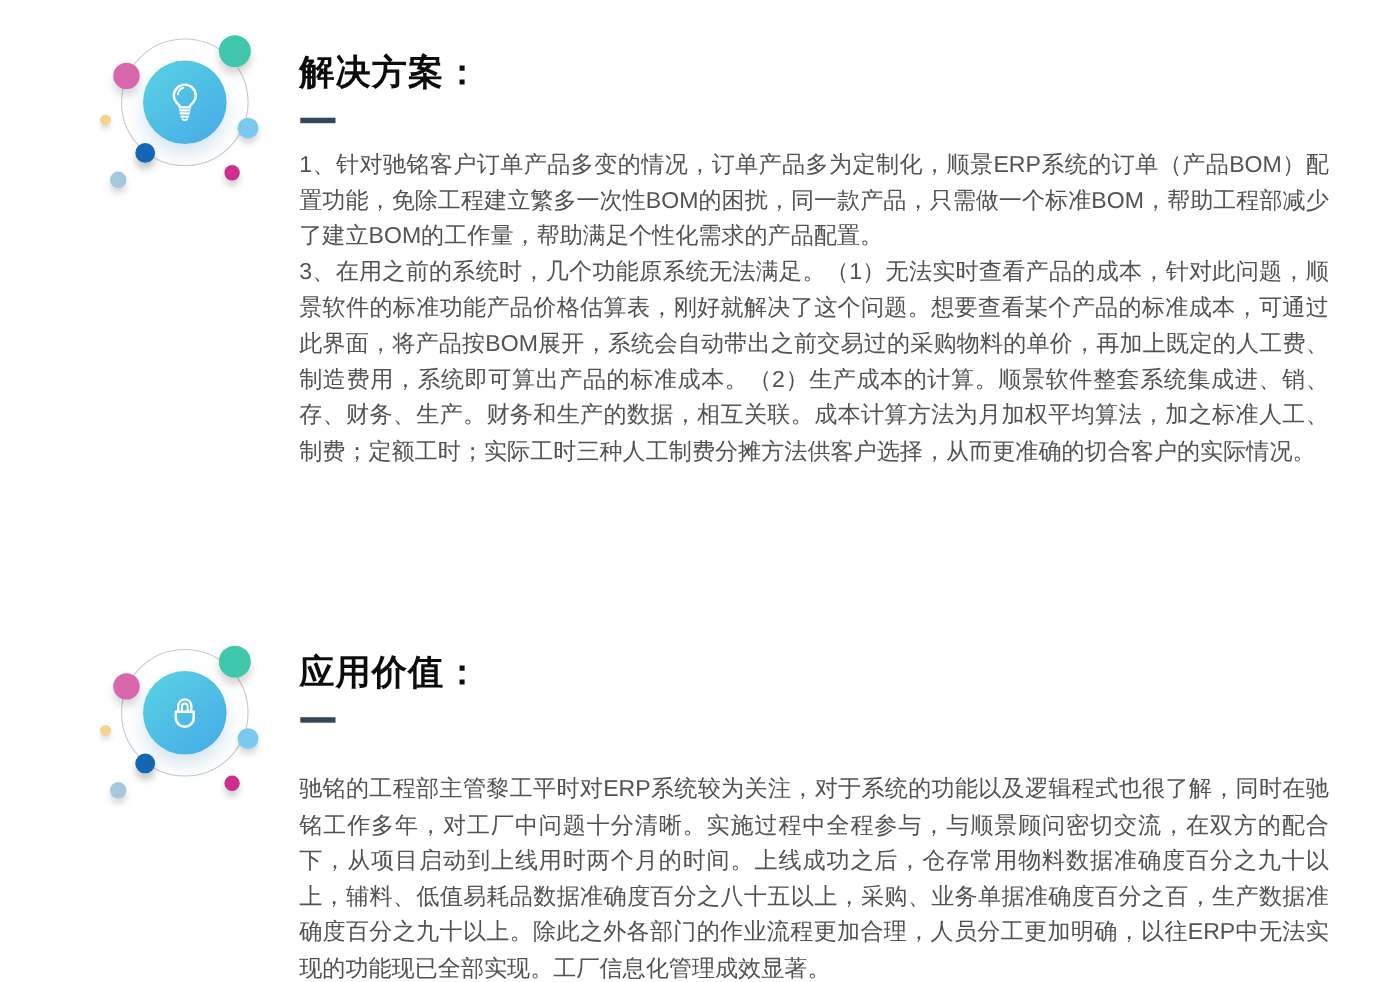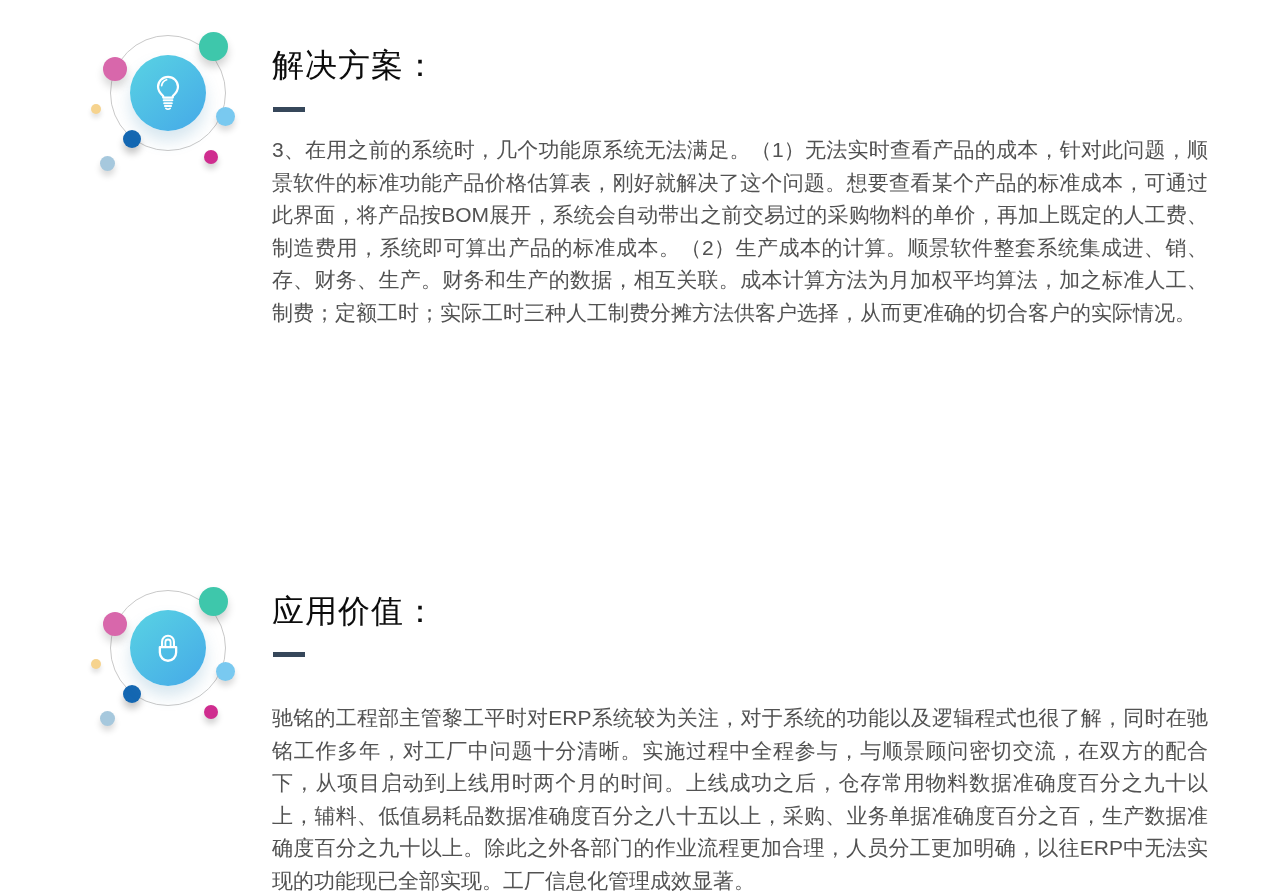--- a/index.html
+++ b/index.html
@@ -24,21 +24,21 @@
   .dot-pink    { left:18px;  top:32px;  width:24px; height:24px; background:#d867ab; box-shadow:0 6px 8px rgba(0,0,0,.16); }
   .dot-yellow  { left:6px;   top:79px;  width:10px; height:10px; background:#f6d38e; box-shadow:0 4px 5px rgba(0,0,0,.12); }
   .dot-navy    { left:38px;  top:105px; width:18px; height:18px; background:#1467b2; box-shadow:0 6px 7px rgba(0,0,0,.22); }
   .dot-sky     { left:131px; top:82px;  width:19px; height:19px; background:#79c9f0; box-shadow:0 5px 6px rgba(0,0,0,.15); }
   .dot-magenta { left:119px; top:125px; width:14px; height:14px; background:#cf2d8f; box-shadow:0 5px 6px rgba(0,0,0,.18); }
   .dot-steel   { left:15px;  top:131px; width:15px; height:15px; background:#a6c8dd; box-shadow:0 5px 6px rgba(0,0,0,.15); }
 
   
   .heading {
     position:absolute; left:272px;
-    font-size:32px; line-height:1.2; font-weight:400; color:#0c0c0c;
+    font-size:32px; line-height:1.2; font-weight:700; color:#0c0c0c;
     letter-spacing:1px; white-space:nowrap;
   }
   .dash {
     position:absolute; left:273px; width:32px; height:5px; background:#36475a;
   }
   .body-text {
     position:absolute; left:272px; width:936px;
     font-size:21px; line-height:32.6px; color:#525252;
     text-align:justify; text-justify:inter-ideograph;
   }
@@ -71,20 +71,21 @@
           <path d="M20.8 37.6 h6.4" stroke="#ffffff" stroke-width="2.1" stroke-linecap="round"></path>
           <path d="M21.8 40 a3.1 3.1 0 0 0 4.4 0" stroke="#ffffff" stroke-width="1.8" stroke-linecap="round"></path>
         </svg>
       </div>
     </div>
 
     <h2 class="heading" style="top:46px;">解决方案：</h2>
     <div class="dash" style="top:107px;"></div>
 
     <div class="body-text" style="top:134px;">
+      <p>1、针对驰铭客户订单产品多变的情况，订单产品多为定制化，顺景ERP系统的订单（产品BOM）配置功能，免除工程建立繁多一次性BOM的困扰，同一款产品，只需做一个标准BOM，帮助工程部减少了建立BOM的工作量，帮助满足个性化需求的产品配置。</p>
       <p>3、在用之前的系统时，几个功能原系统无法满足。（1）无法实时查看产品的成本，针对此问题，顺景软件的标准功能产品价格估算表，刚好就解决了这个问题。想要查看某个产品的标准成本，可通过此界面，将产品按BOM展开，系统会自动带出之前交易过的采购物料的单价，再加上既定的人工费、制造费用，系统即可算出产品的标准成本。（2）生产成本的计算。顺景软件整套系统集成进、销、存、财务、生产。财务和生产的数据，相互关联。成本计算方法为月加权平均算法，加之标准人工、制费；定额工时；实际工时三种人工制费分摊方法供客户选择，从而更准确的切合客户的实际情况。</p>
     </div>
   </section>
 
   <section>
 
     <div class="badge" style="left:85px; top:580px;">
       <div class="ring"></div>
       <span class="dot dot-teal"></span>
       <span class="dot dot-pink"></span>

